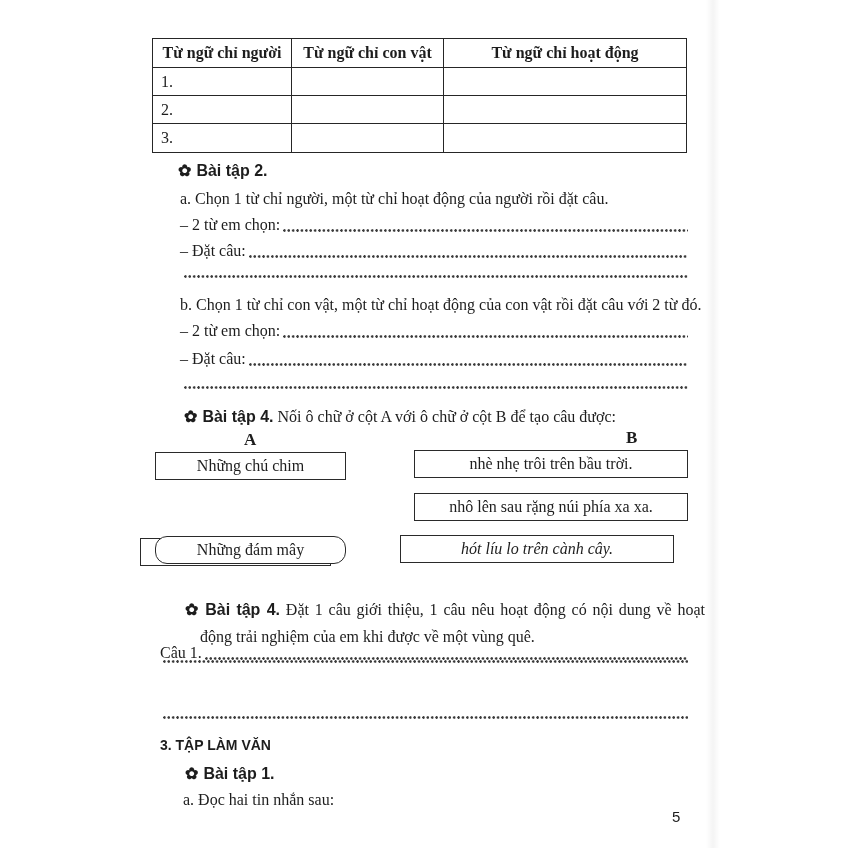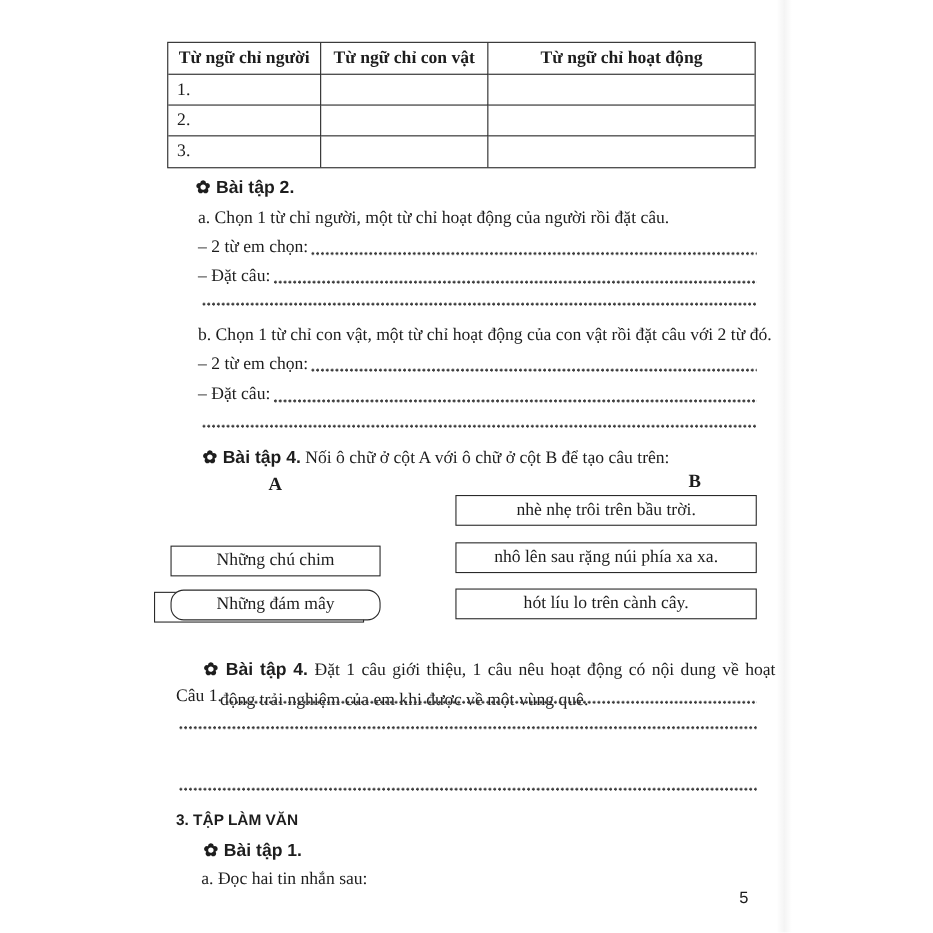--- a/index.html
+++ b/index.html
@@ -122,40 +122,40 @@
 
   <div class="abs leader" style="left:180px; top:348px; width:508px;">
     <span class="label">– Đặt câu:</span>
     <span class="dots dotbg"></span>
   </div>
 
   <div class="abs dotsline dotbg" style="left:184px; top:386px; width:504px;"></div>
 
   <div class="abs heading" style="left:184px; top:406px;">
     <span class="hsans flower">✿</span><span class="hsans">Bài tập 4.</span>
-    <span class="body-line">Nối ô chữ ở cột A với ô chữ ở cột B để tạo câu trên:</span>
+    <span class="body-line">Nối ô chữ ở cột A với ô chữ ở cột B để tạo câu được:</span>
   </div>
 
   <div class="abs col-label" style="left:244px; top:430px;">A</div>
   <div class="abs col-label" style="left:626px; top:428px;">B</div>
 
-  <div class="mbox" style="left:155px; top:452px; width:191px;margin-top:44px;">Những chú chim</div>
+  <div class="mbox" style="left:155px; top:452px; width:191px;">Những chú chim</div>
   <div class="mbox" style="left:140px; top:494px; width:191px;margin-top:44px;">Ông mặt trời</div>
   <div class="mbox" style="left:155px; top:536px; width:191px;border-radius:12px;">Những đám mây</div>
 
   <div class="mbox" style="left:414px; top:450px; width:274px;">nhè nhẹ trôi trên bầu trời.</div>
   <div class="mbox" style="left:414px; top:493px; width:274px;">nhô lên sau rặng núi phía xa xa.</div>
-  <div class="mbox" style="left:414px; top:535px; width:274px;">hót líu lo trên cành cây.</div>
+  <div class="mbox" style="left:400px; top:535px; width:274px;font-style:italic;">hót líu lo trên cành cây.</div>
 
   <div class="abs ex4" style="left:185px; top:572px;">
     <span class="hsans flower">✿</span><span class="hsans">Bài tập 4.</span>
     <span>Đặt 1 câu giới thiệu, 1 câu nêu hoạt động có nội dung về hoạt động trải nghiệm của em khi được về một vùng quê.</span>
   </div>
 
-  <div class="abs leader" style="left:160px; top:622px; width:528px;">
+  <div class="abs leader" style="left:160px; top:642px; width:528px;">
     <span class="label">Câu 1.</span>
     <span class="dots dotbg"></span>
   </div>
   <div class="abs dotsline dotbg" style="left:163px; top:660px; width:525px;"></div>
 
   <div class="abs dotsline dotbg" style="left:163px; top:716px; width:525px;"></div>
 
   <div class="abs hsans" style="left:160px; top:737px; font-size:14px;">3. TẬP LÀM VĂN</div>
 
   <div class="abs heading" style="left:185px; top:763px;">

